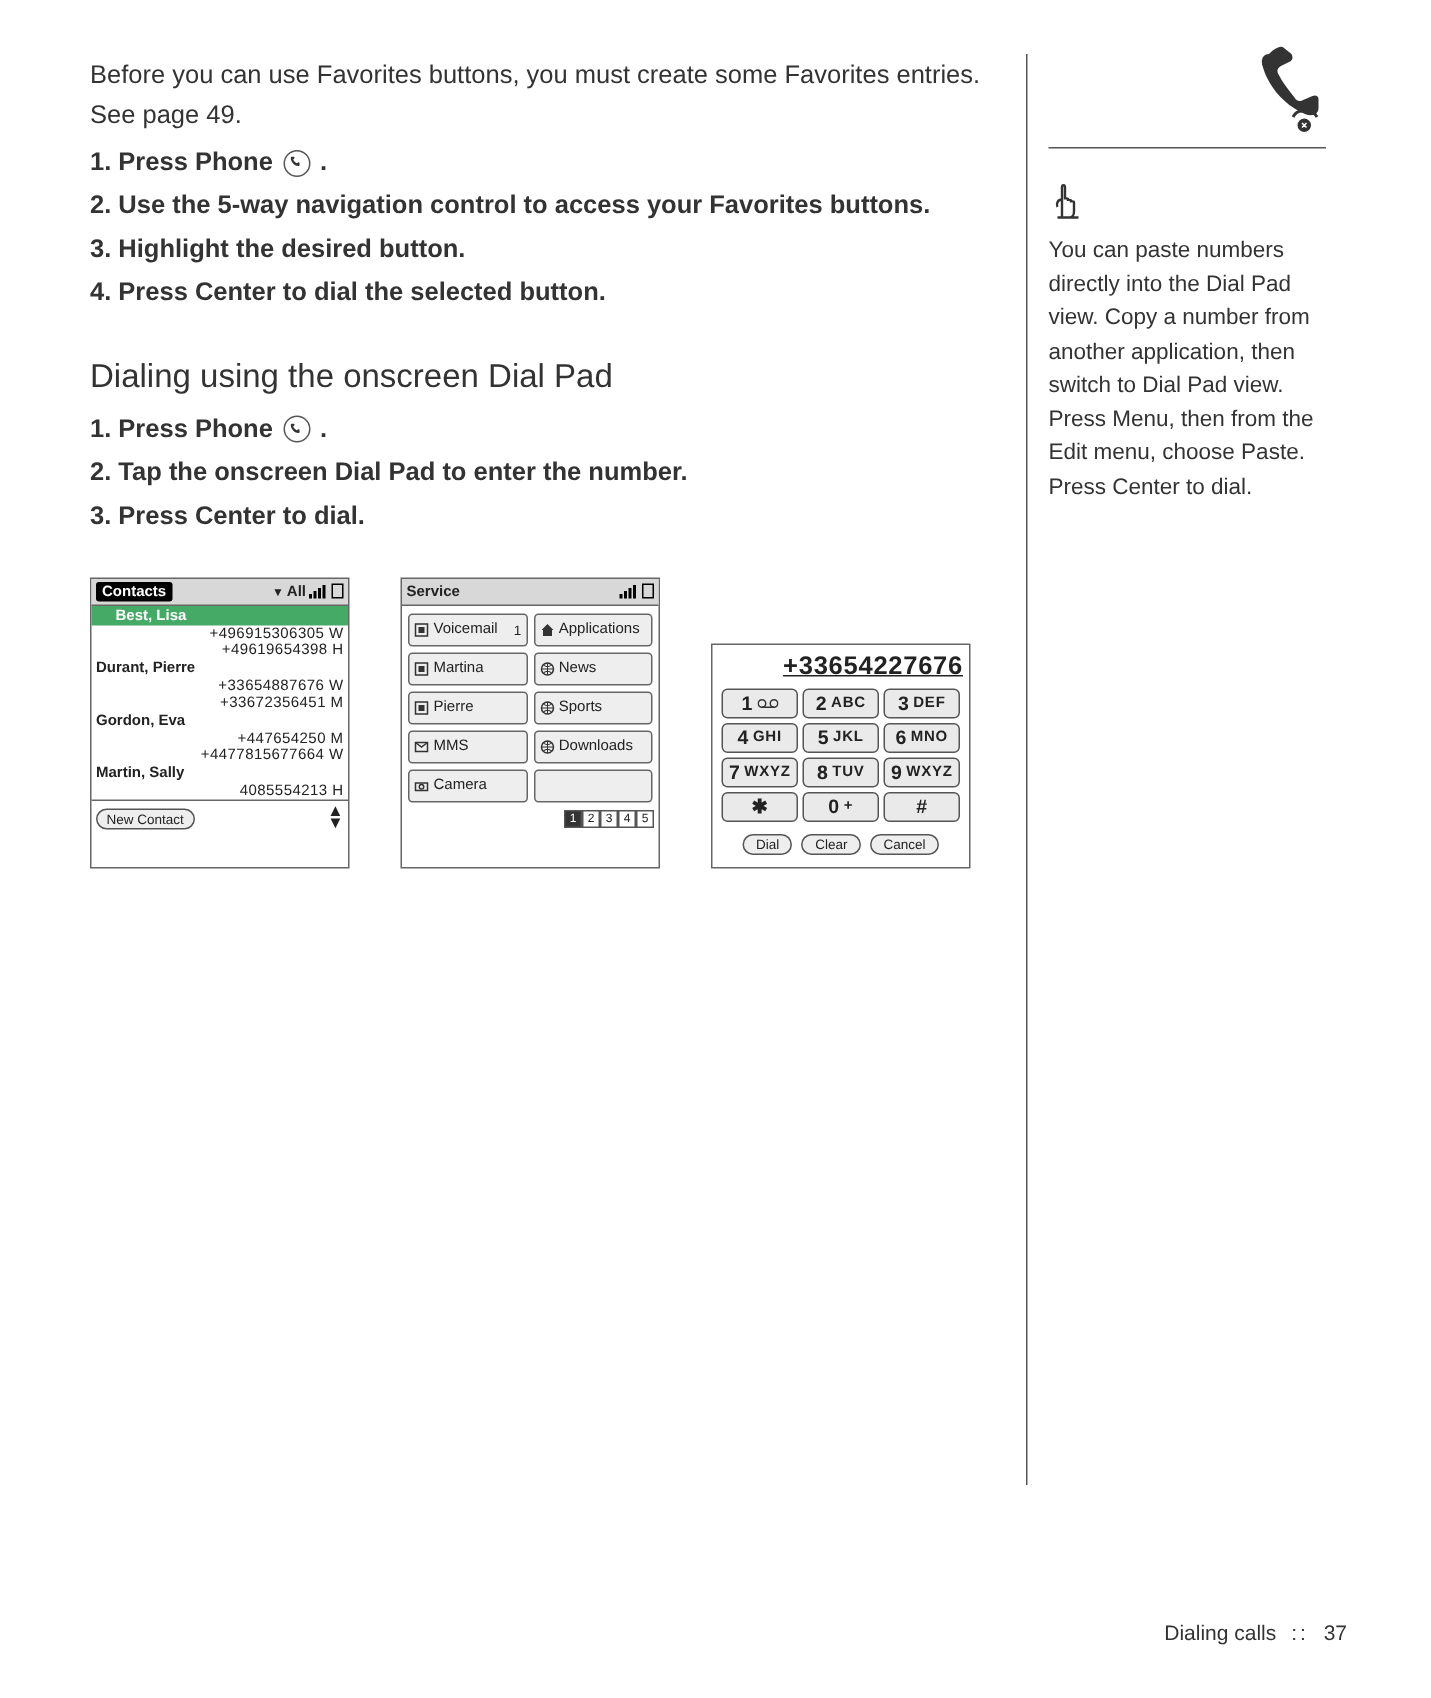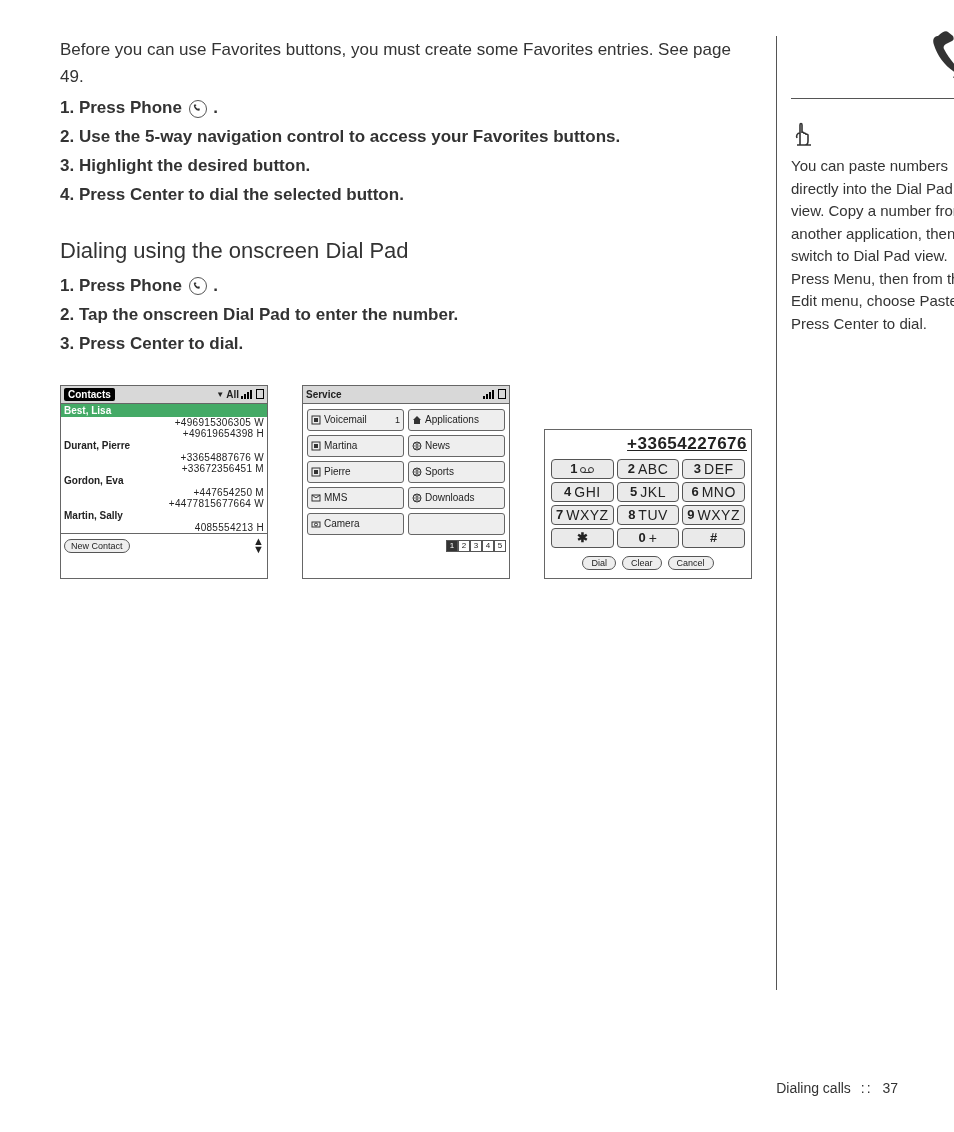--- a/index.html
+++ b/index.html
@@ -62,21 +62,21 @@
     margin: 0 2px;
   }
   .phone-icon-inline svg { width: 11px; height: 11px; }
   .screens-row {
     display: flex;
     gap: 34px;
     margin-top: 26px;
   }
   
   .screen {
-    width: 208px;
+    width: 173px;
     border: 1px solid #666;
     background: #fff;
     font-family: Arial, Helvetica, sans-serif;
   }
   .screen-header {
     display: flex;
     align-items: center;
     background: #d8d8d8;
     border-bottom: 1px solid #666;
     height: 18px;
@@ -97,21 +97,21 @@
     display:inline-flex; align-items:flex-end; gap:1px; height:10px;
   }
   .signal-bars span { width:2px; background:#000; }
   .signal-bars span:nth-child(1){height:3px;}
   .signal-bars span:nth-child(2){height:5px;}
   .signal-bars span:nth-child(3){height:7px;}
   .signal-bars span:nth-child(4){height:9px;}
   .batt { width:8px;height:10px;border:1px solid #000; margin-left:2px;}
   
   .contacts-body { font-size:10px; }
-  .contact-selected { background:#4a6; color:#fff; font-weight:bold; padding:1px 3px; }
+  .contact-selected { background:#4a6; color:#fff; font-weight:bold; padding:1px 16px; }
   .contact-name { font-weight:bold; padding:1px 3px; }
   .contact-num { text-align:right; padding:0 3px; font-size:10px; letter-spacing:0.3px;}
   .contacts-footer { display:flex; align-items:flex-end; padding:3px; border-top:1px solid #666;}
   .pill-btn {
     border:1px solid #555; border-radius:8px; font-size:9px; padding:1px 6px; background:#eee;
   }
   .sort-arrows { margin-left:auto; font-size:11px; line-height:8px;}
   
   .fav-grid { display:grid; grid-template-columns:1fr 1fr; gap:4px; padding:5px 4px 3px; }
   .fav-cell {
@@ -130,21 +130,21 @@
     text-decoration: underline;
     padding:2px 4px 1px; letter-spacing:0.5px;
   }
   .dial-grid { display:grid; grid-template-columns:repeat(3,1fr); gap:3px; padding:4px 6px 2px;}
   .dial-key {
     border:1px solid #555; border-radius:4px; height:20px;
     display:flex; align-items:center; justify-content:center; gap:3px;
     background:#eaeaea;
   }
   .dial-key .big { font-size:13px; font-weight:bold; }
-  .dial-key .sml { font-size:14px; letter-spacing:0.5px;}
+  .dial-key .sml { font-size:10px; letter-spacing:0.5px;font-weight:bold;}
   .dial-key .vm { width:14px; height:8px;}
   .dial-actions { display:flex; gap:6px; justify-content:center; padding:6px 6px 8px;}
   .dial-actions .pill-btn { padding:1px 8px;}
   
   .side-icon-top {
     display:block; margin: -6px 0 8px auto; width:50px; height:60px;
   }
   .side-divider { border:0; border-top:1px solid #555; margin: 0 0 20px 0; width:100%;}
   .tip-icon { width:24px; height:28px; margin-bottom:4px;}
   .tip-text {

